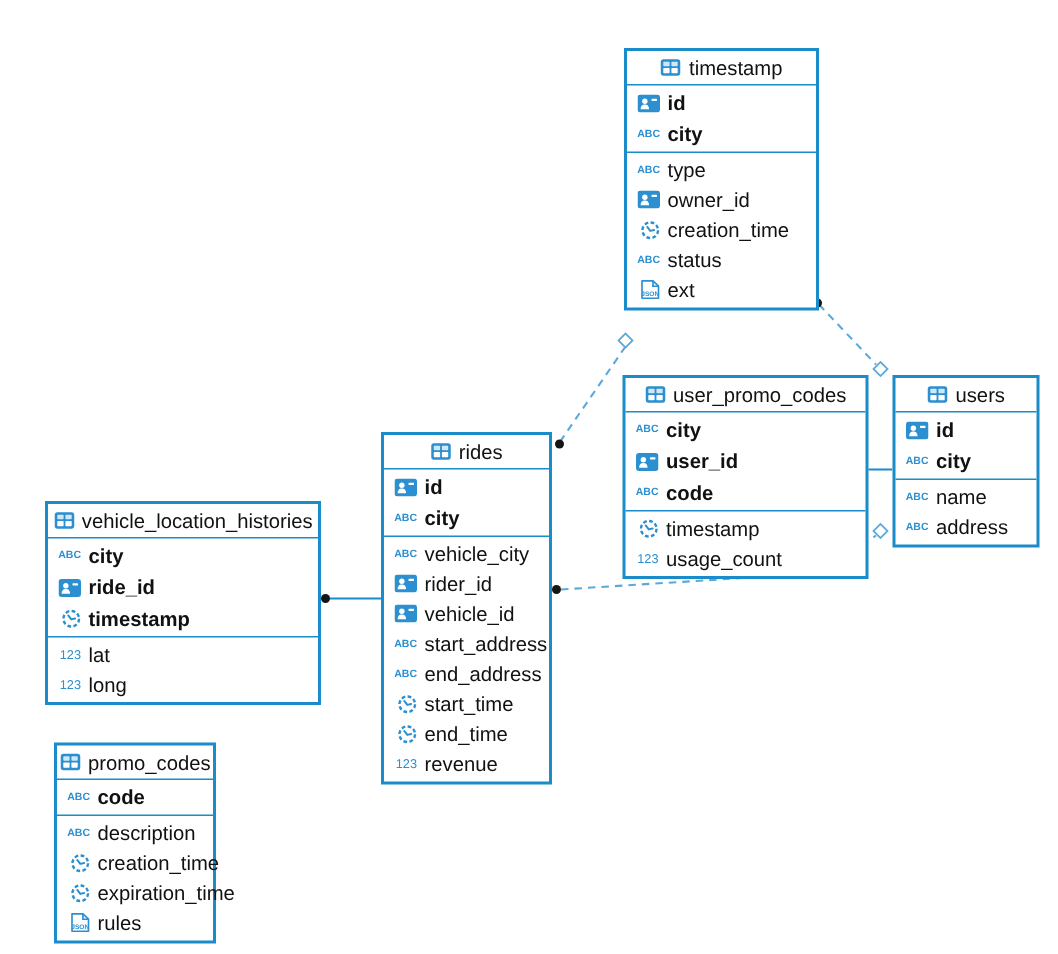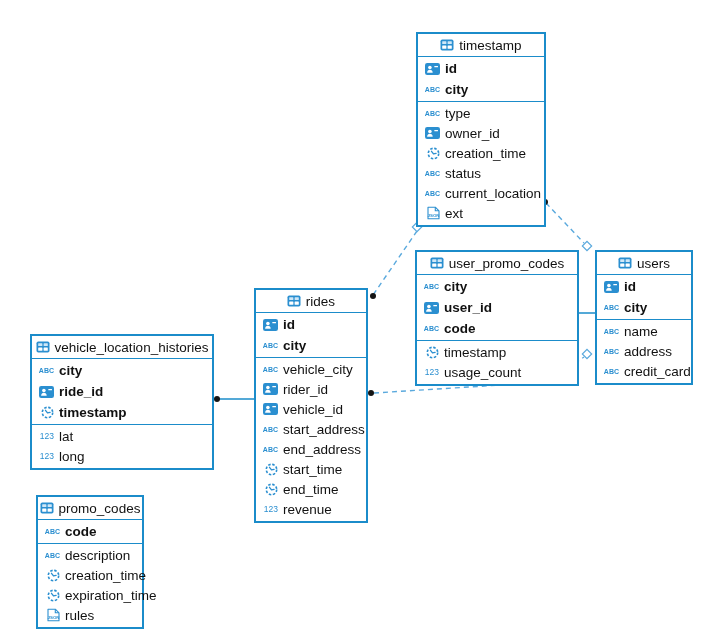--- a/index.html
+++ b/index.html
@@ -134,26 +134,20 @@
           <span class="col-name">creation_time</span>
         </div>
         <div class="t-row">
           <span class="col-icon">
             <span class="ic-abc">ABC</span>
           </span>
           <span class="col-name">status</span>
         </div>
         <div class="t-row">
           <span class="col-icon">
-            <span class="ic-abc">ABC</span>
-          </span>
-          <span class="col-name">current_location</span>
-        </div>
-        <div class="t-row">
-          <span class="col-icon">
             <svg width="13" height="14" viewBox="0 0 13 14">
               <path d="M1 1.2 H8.3 L12 4.8 V12.8 H1 Z" fill="none" stroke="#2b8fd0" stroke-width="1.1" stroke-linejoin="round"></path>
               <path d="M8.3 1.2 V4.8 H12" fill="none" stroke="#2b8fd0" stroke-width="1.1"></path>
               <text class="ic-json-label" x="6.5" y="11.2" font-size="4.4" text-anchor="middle" fill="#2b8fd0" font-weight="bold" font-family="Liberation Sans, sans-serif">JSON</text>
             </svg>
           </span>
           <span class="col-name">ext</span>
         </div>
       </div>
   </div>
@@ -251,26 +245,20 @@
             <span class="ic-abc">ABC</span>
           </span>
           <span class="col-name">name</span>
         </div>
         <div class="t-row">
           <span class="col-icon">
             <span class="ic-abc">ABC</span>
           </span>
           <span class="col-name">address</span>
         </div>
-        <div class="t-row">
-          <span class="col-icon">
-            <span class="ic-abc">ABC</span>
-          </span>
-          <span class="col-name">credit_card</span>
-        </div>
       </div>
   </div>
 
   <div class="table" style="left:254px;top:288px;width:114px;">
     <div class="t-header">
       <span class="t-icon">
           <svg width="14" height="12" viewBox="0 0 14 12">
             <rect x="0.5" y="0.5" width="13" height="11" rx="1.8" fill="#2b8fd0"></rect>
             <rect x="2.2" y="2.2" width="4.2" height="2.9" rx="0.5" fill="#cfe7f7"></rect>
             <rect x="7.6" y="2.2" width="4.2" height="2.9" rx="0.5" fill="#cfe7f7"></rect>

